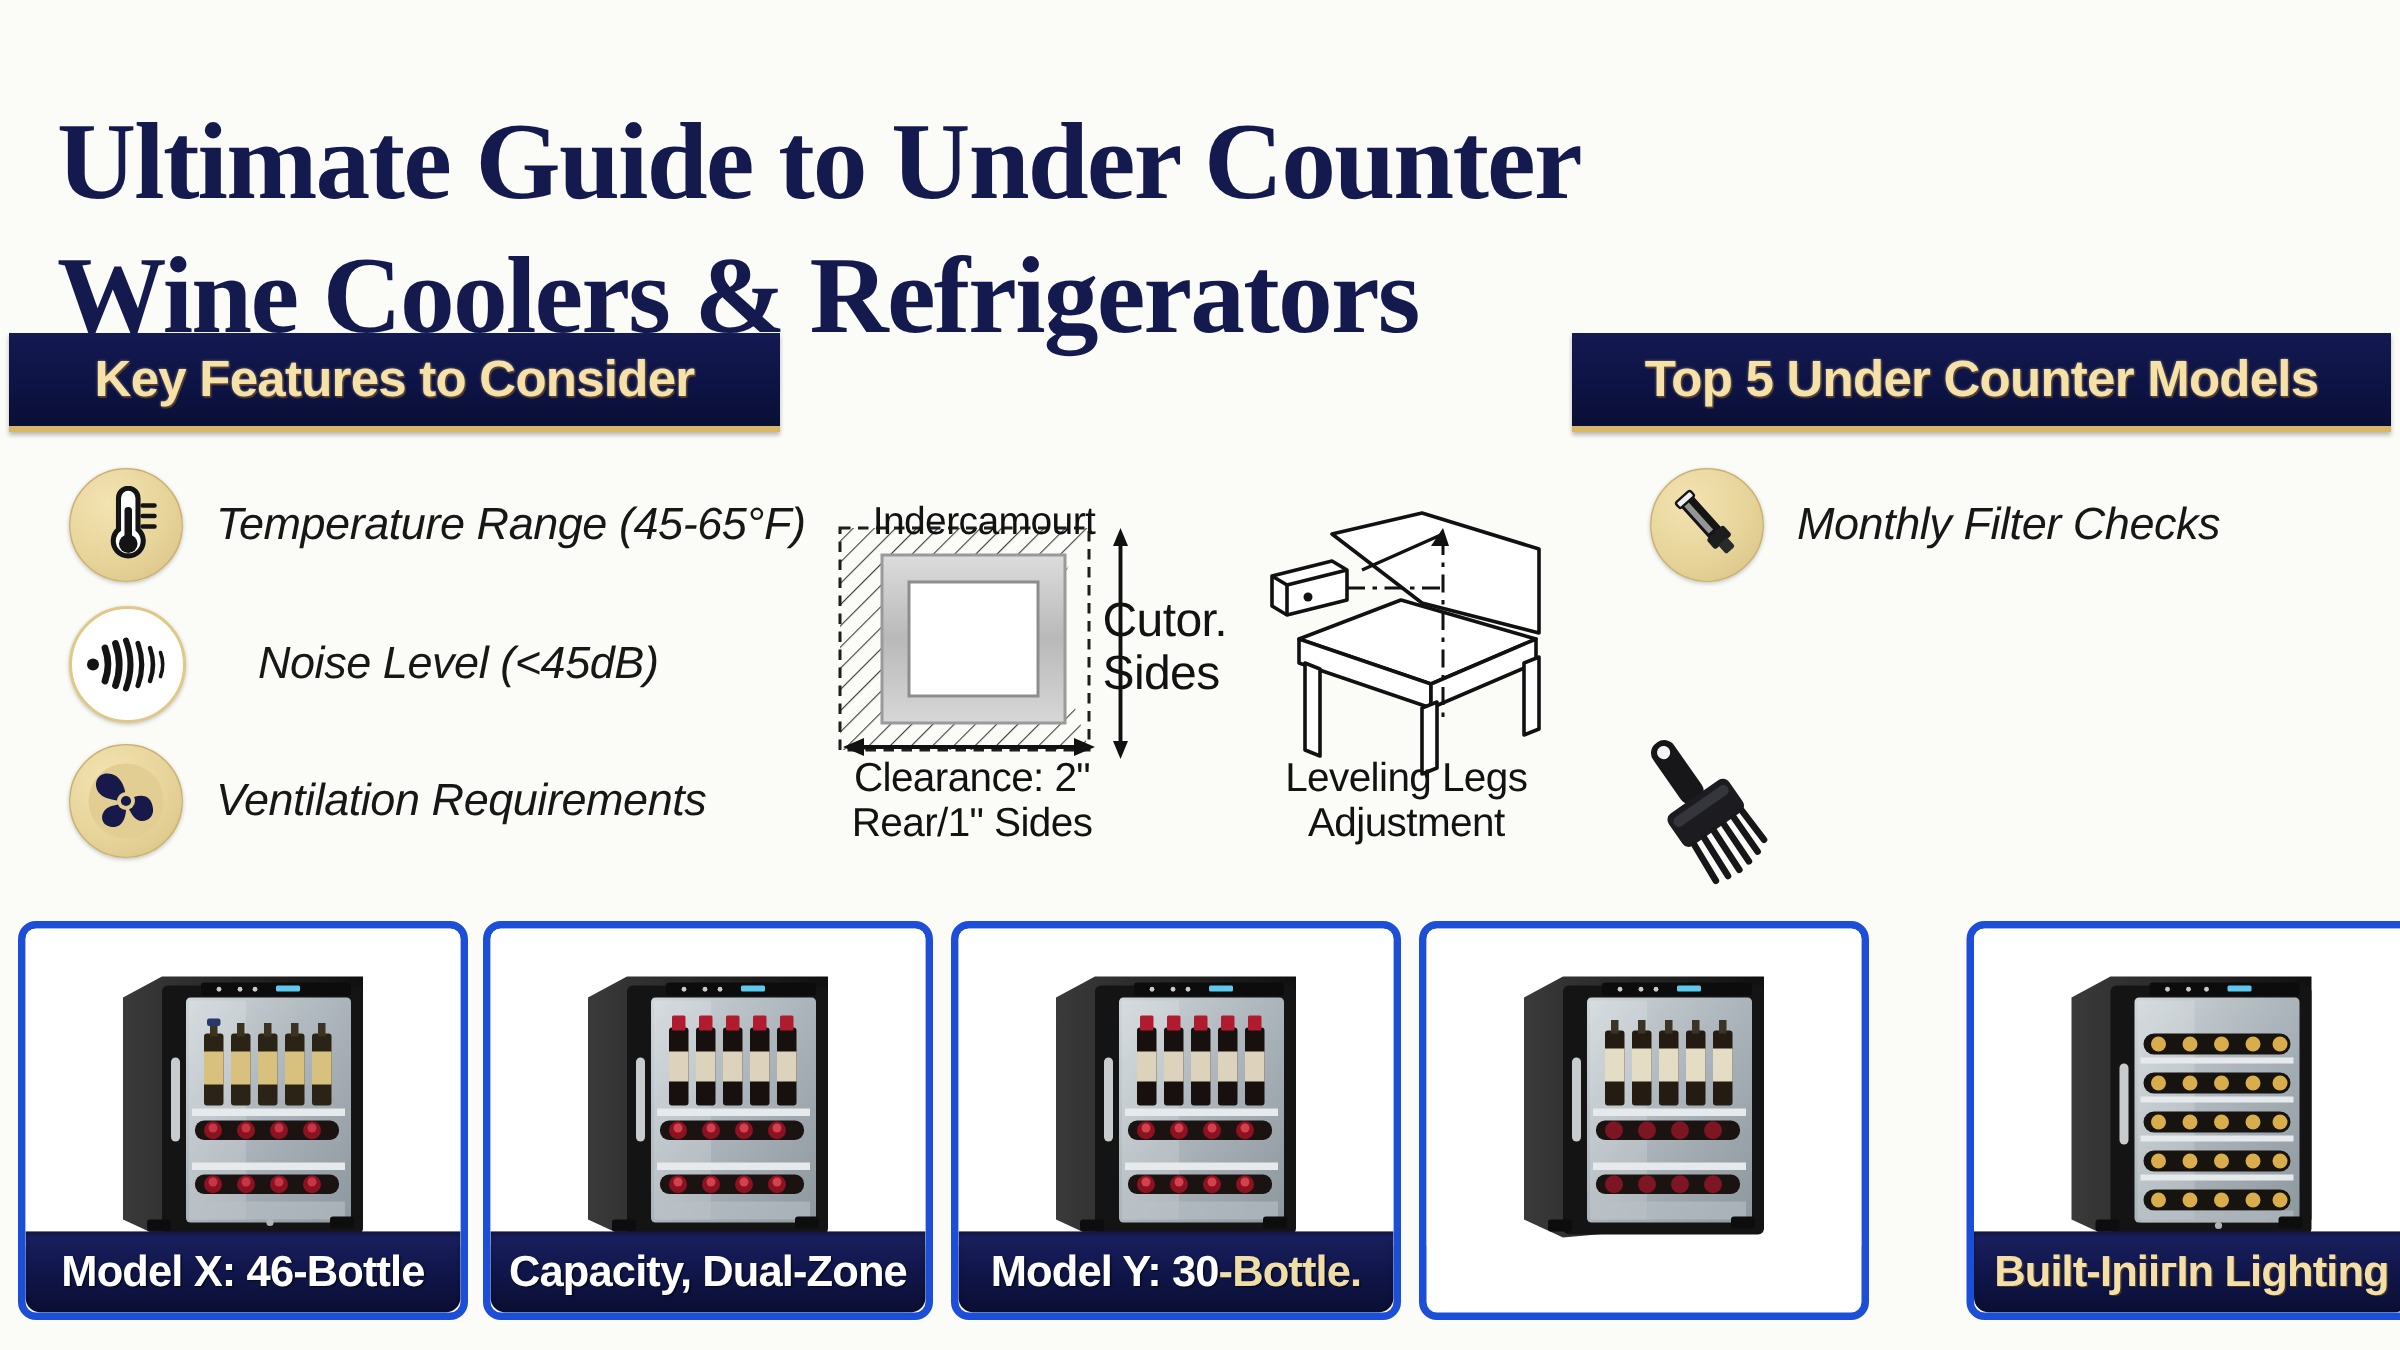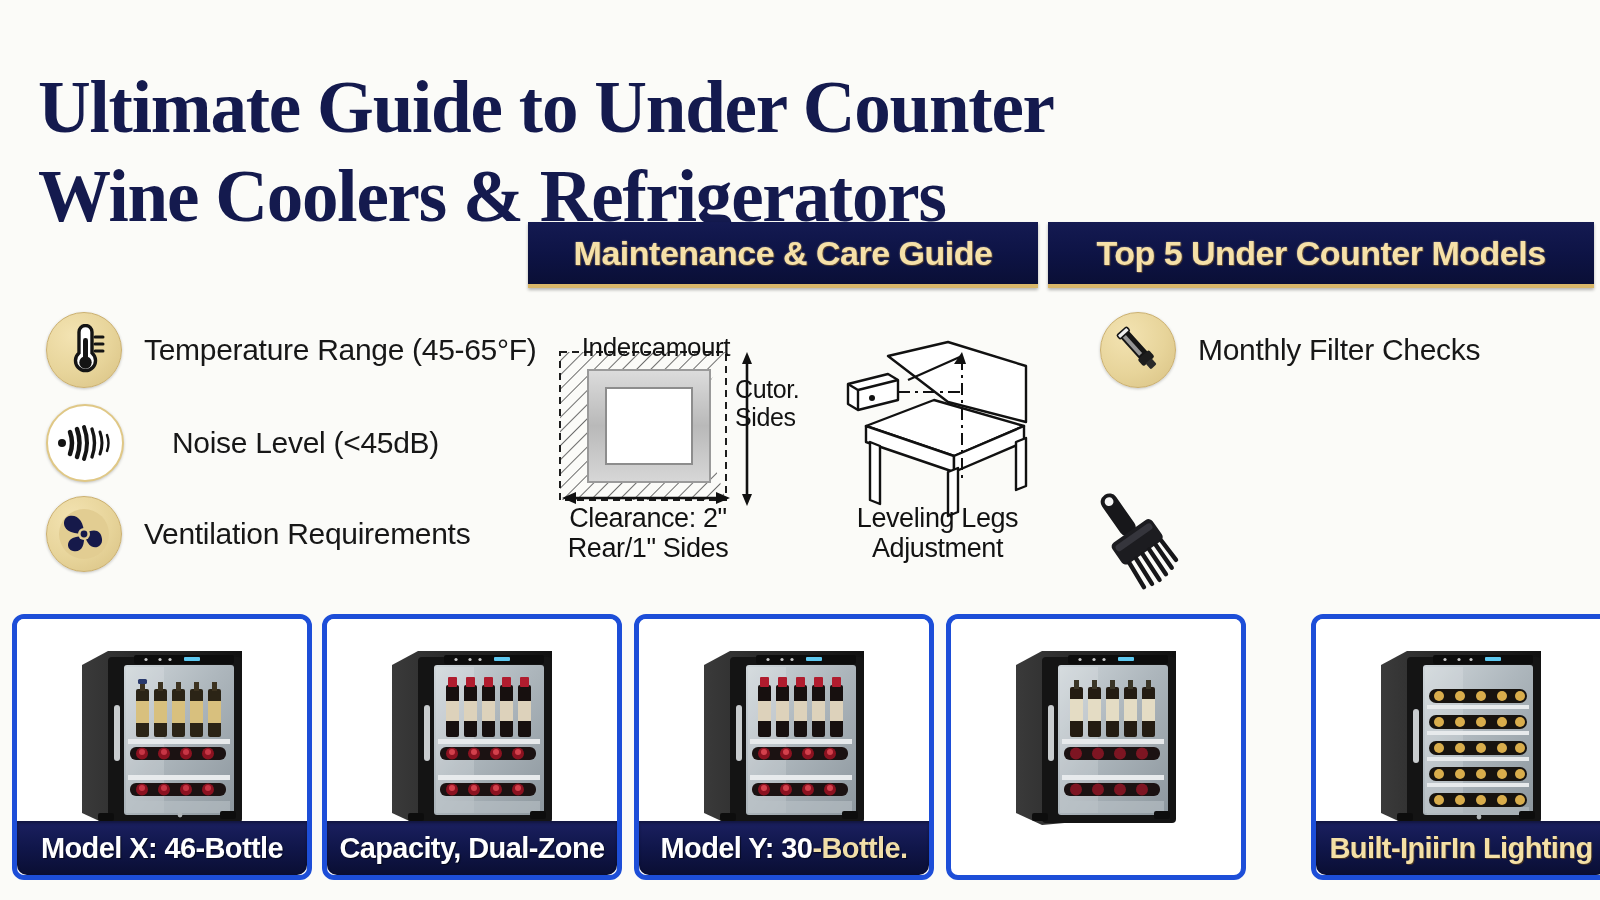--- a/index.html
+++ b/index.html
@@ -65,41 +65,42 @@
   }
   .fcircle.hollow{
     background:#ffffff;
     border:2px solid #e0c886;
   }
   .flabel{
     font-size:30px;
     color:#171717;
     letter-spacing:-0.3px;
     white-space:nowrap;
+    font-style:italic;
   }
   #feat-temp{left:46px; top:312px;}
   #feat-noise{left:46px; top:404px;gap:48px;}
   #feat-vent{left:46px; top:496px;}
   #feat-filter{left:1100px;top:312px;}
   #feat-coil{left:1100px;top:404px;}
 
   
   .diagram{position:absolute;}
   #diagram-cutout{left:548px;top:330px;width:290px;height:250px;}
   #diagram-legs{left:836px;top:330px;width:210px;height:250px;}
   .dcaption{
     position:absolute;
     text-align:center;
     font-size:27px;
     color:#121212;
     line-height:1.12;
     letter-spacing:-0.4px;
   }
   #cutout-top-label{left:566px;top:333px;width:180px;font-size:26px;text-align:center;}
-  #cutout-side-label{left:735px;top:376px;width:110px;font-size:25px;text-align:left;line-height:1.1;}
+  #cutout-side-label{left:735px;top:396px;width:110px;font-size:32px;text-align:left;line-height:1.1;}
   #cutout-bottom-label{left:548px;top:503px;width:200px;}
   #legs-caption{left:830px;top:503px;width:215px;}
 
   
   .card{
     position:absolute;top:614px;width:300px;height:266px;
     border:5px solid #1d4ed8;
     border-radius:12px;
     background:#ffffff;
     overflow:hidden;
@@ -140,22 +141,22 @@
 </head>
 <body>
 
 <div class="page">
 
   <h1 class="title">
     <span>Ultimate Guide to Under Counter</span>
     <span class="l2">Wine Coolers &amp; Refrigerators</span>
   </h1>
 
-  <div class="banner" id="banner-2">
-    <span>Maintenance &amp; Care Guide</span>
+  <div class="banner" id="banner-1">
+    <span>Key Features to Consider</span>
   </div>
   <div class="banner" id="banner-3">
     <span>Top 5 Under Counter Models</span>
   </div>
 
   <div class="feature" id="feat-temp">
     <div class="fcircle gold">
       <svg width="46" height="52" viewBox="0 0 46 52" aria-hidden="true">
         <path d="M18 8a6.5 6.5 0 0 1 13 0v21a10 10 0 1 1-13 0z" fill="#ffffff" stroke="#141414" stroke-width="3.4"></path>
         <circle cx="24.5" cy="38.5" r="6.2" fill="#141414"></circle>

